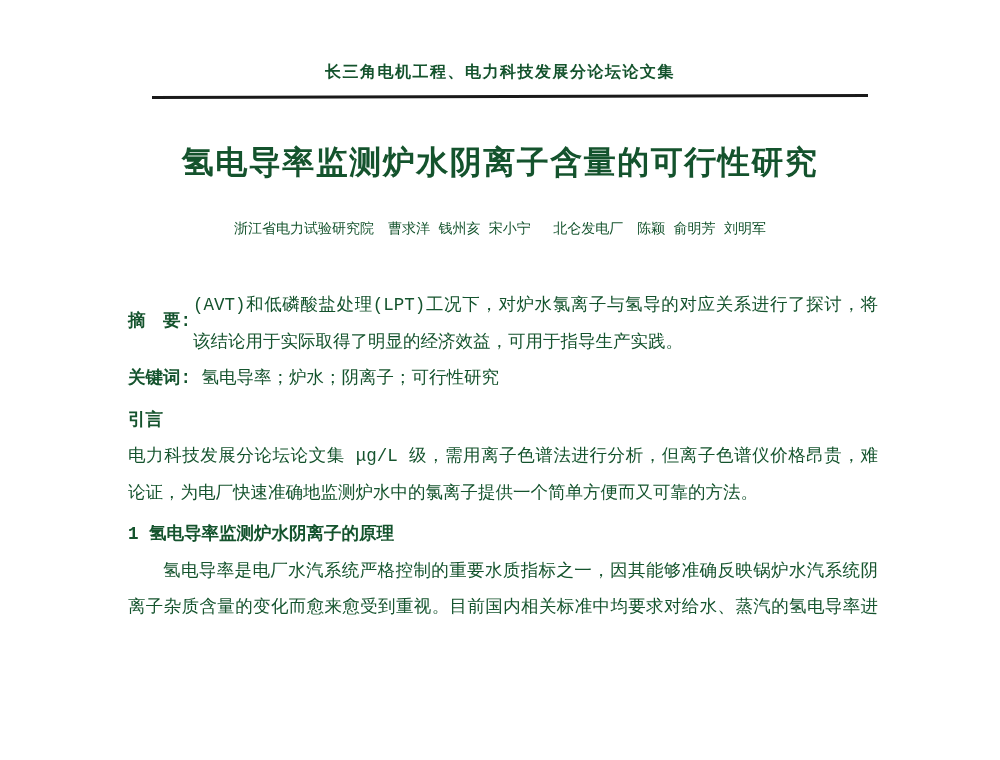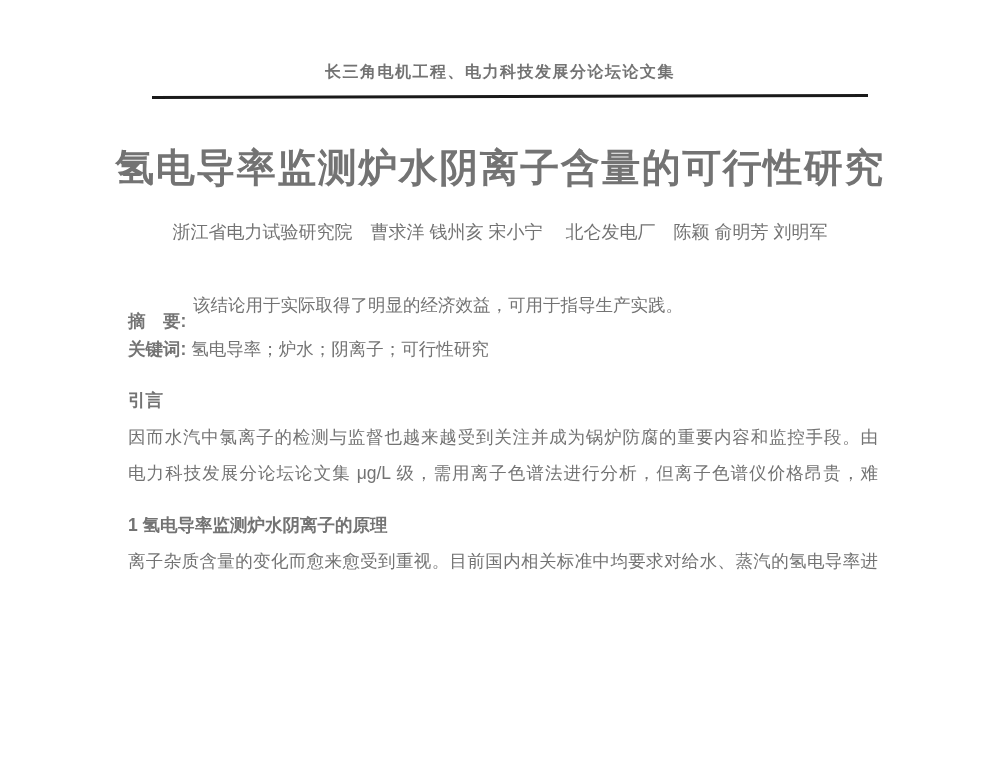--- a/index.html
+++ b/index.html
@@ -2,100 +2,102 @@
 <html><head>
 <meta charset="utf-8">
 <style>
   html,body { margin:0; padding:0; background:#e8e8e8; }
   .page {
     position:relative;
     width:1000px; height:760px;
     margin:0 auto;
     background:#ffffff;
     overflow:hidden;
-    font-family:Liberation Sans, sans-serif;
-    color:#737373;
+    font-family:Liberation Mono, monospace;
+    color:#14532d;
   }
   .proc-header {
     position:absolute; top:62px; left:0; width:100%;
     text-align:center;
     font-size:16px; font-weight:bold;
     letter-spacing:1.5px;
   }
   .header-rule {
     position:absolute; top:95px; left:152px;
     width:716px; height:3px;
     background:#1a1a1a;
     transform:rotate(-0.18deg);
   }
   .paper-title {
     position:absolute; top:141px; left:0; width:100%;
     text-align:center;
-    font-size:39px; font-weight:bold;
+    font-size:32px; font-weight:bold;
     letter-spacing:1.5px;
   }
   .authors-line {
     position:absolute; top:220px; left:0; width:100%;
     text-align:center;
-    font-size:18px;
+    font-size:14px;
   }
   .main-col {
     position:absolute; top:287px; left:128px;
     width:750px;
     font-size:17.5px;
     line-height:36.5px;
   }
   .abstract-block { position:relative; padding-left:65px; }
   .abstract-label {
     position:absolute; left:0; top:16px;
     font-weight:bold; white-space:nowrap;
   }
   .jline { text-align:justify; text-align-last:justify; }
   .jlast { text-align:center; text-align-last:left; }
-  .keywords-line { margin-top:7px; }
+  .keywords-line { margin-top:0px; }
   .kw-label { font-weight:bold; }
   .sec-heading {
     font-weight:bold;
-    margin-top:15px;
+    margin-top:5px;
   }
   .para-indent { text-indent:2em; }
 </style>
 </head>
 <body>
 
 <div class="page">
 
   <div class="proc-header">长三角电机工程、电力科技发展分论坛论文集</div>
 
   <div class="header-rule"></div>
 
   <div class="paper-title">氢电导率监测炉水阴离子含量的可行性研究</div>
 
   <div class="authors-line">浙江省电力试验研究院　曹求洋 钱州亥 宋小宁　 北仑发电厂　陈颖 俞明芳 刘明军</div>
 
   <div class="main-col">
 
     <div class="abstract-block">
       <span class="abstract-label">摘　要:</span>
+      <div class="jline">(AVT)和低磷酸盐处理(LPT)工况下，对炉水氯离子与氢导的对应关系进行了探讨，将</div>
       <div class="jlast">该结论用于实际取得了明显的经济效益，可用于指导生产实践。</div>
     </div>
 
     <div class="keywords-line">
       <span class="kw-label">关键词:</span>
       <span>氢电导率；炉水；阴离子；可行性研究</span>
     </div>
 
     <div class="sec-heading">引言</div>
 
     <div>
-      <div class="jline">因而水汽中氯离子的检测与监督也越来越受到关注并成为锅炉防腐的重要内容和监控手段。由</div>
       <div class="jline">电力科技发展分论坛论文集 μg/L 级，需用离子色谱法进行分析，但离子色谱仪价格昂贵，难</div>
+      <div class="jlast">论证，为电厂快速准确地监测炉水中的氯离子提供一个简单方便而又可靠的方法。</div>
     </div>
 
     <div class="sec-heading">1 氢电导率监测炉水阴离子的原理</div>
 
     <div>
+      <div class="jline para-indent">氢电导率是电厂水汽系统严格控制的重要水质指标之一，因其能够准确反映锅炉水汽系统阴</div>
       <div class="jline">离子杂质含量的变化而愈来愈受到重视。目前国内相关标准中均要求对给水、蒸汽的氢电导率进</div>
 
     </div>
 
   </div>
 </div>
 
 </body></html>

